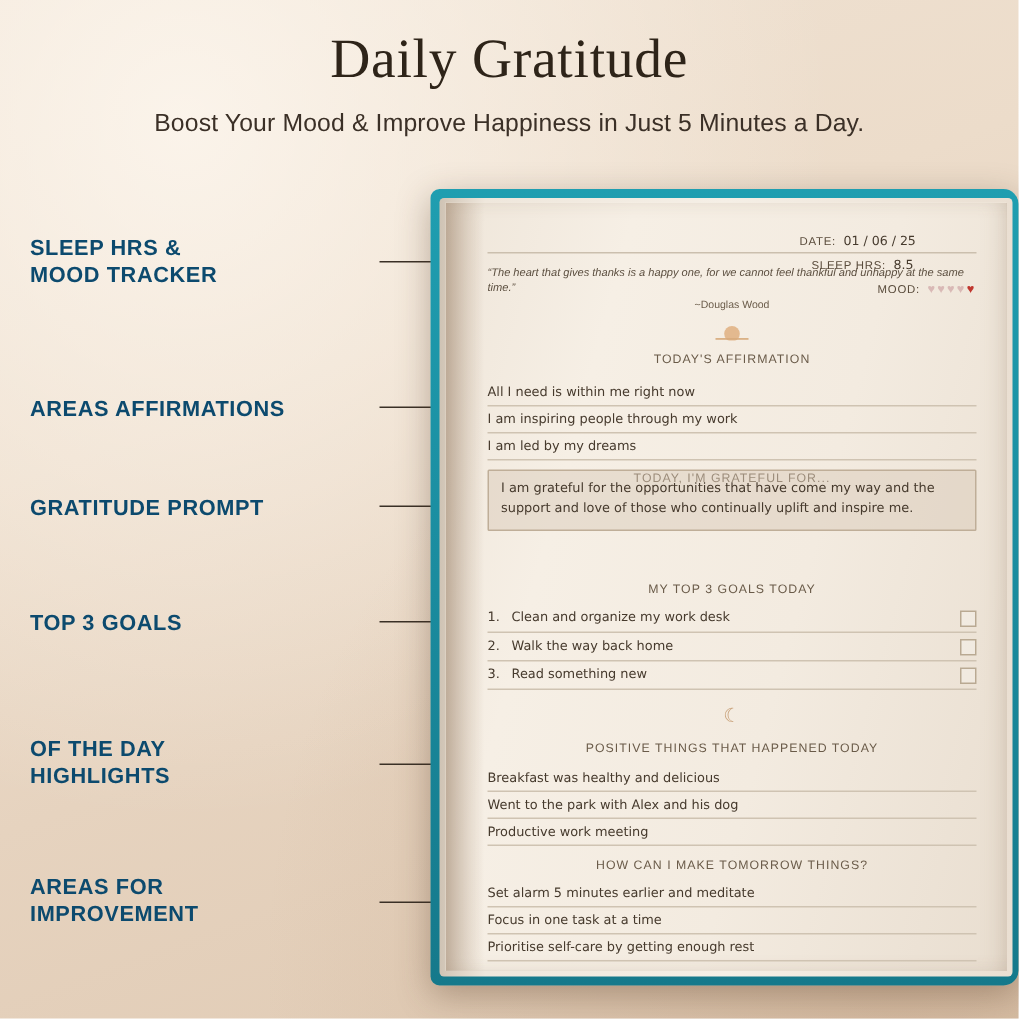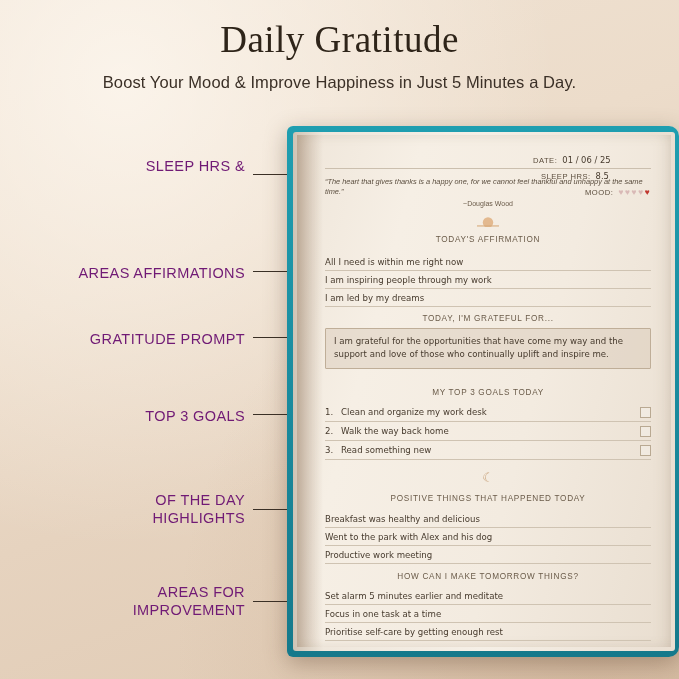--- a/index.html
+++ b/index.html
@@ -18,22 +18,22 @@
     font-family:"Liberation Serif", serif;
     font-size:37px;color:#2e2419;letter-spacing:.5px;
   }
   .subtitle{
     position:absolute;top:73px;left:0;width:679px;text-align:center;
     font-size:16.5px;color:#3b3027;letter-spacing:.1px;
   }
 
   
   .label{
-    position:absolute;text-align:right;font-size:14.5px;font-weight:normal;
-    color:#701a75;letter-spacing:.4px;line-height:1.25;
+    position:absolute;text-align:left;font-size:14.5px;font-weight:bold;
+    color:#0c4a6e;letter-spacing:.4px;line-height:1.25;
   }
   .leader{position:absolute;height:1px;background:#3a3026;}
   .leader:after{
     content:"";position:absolute;right:-1px;top:-2.5px;
     width:6px;height:6px;border-radius:50%;background:#3a3026;
   }
 
   
   .book{
     position:absolute;left:287px;top:126px;width:392px;height:531px;
@@ -100,20 +100,21 @@
 <body>
 
 <div class="wash"></div>
 <div class="wash2"></div>
 
 <div class="title">Daily Gratitude</div>
 <div class="subtitle">Boost Your Mood &amp; Improve Happiness in Just 5 Minutes a Day.</div>
 
 <div class="label" style="top:157px;left:20px;width:225px;">
   <div>SLEEP HRS &amp;</div>
+  <div>MOOD TRACKER</div>
 </div>
 <div class="leader" style="top:174px;left:253px;width:52px;"></div>
 
 <div class="label" style="top:264px;left:20px;width:225px;">
   <div>AREAS AFFIRMATIONS</div>
 </div>
 <div class="leader" style="top:271px;left:253px;width:52px;"></div>
 
 <div class="label" style="top:330px;left:20px;width:225px;">
   <div>GRATITUDE PROMPT</div>
@@ -178,21 +179,21 @@
       </div>
     <div class="pg line" style="top:136px;">
         <span class="txt">I am inspiring people through my work</span>
       </div>
     <div class="pg line" style="top:154px;">
         <span class="txt">I am led by my dreams</span>
       </div>
 
     <div class="pg sec-head" style="top:179px;">TODAY, I'M GRATEFUL FOR...</div>
 
-    <div class="pg prompt-box" style="top:193px;">
+    <div class="pg prompt-box" style="top:178px;">
       <div class="txt">I am grateful for the opportunities that have come my way and the support and love of those who continually uplift and inspire me.</div>
     </div>
 
     <div class="pg sec-head" style="top:253px;">MY TOP 3 GOALS TODAY</div>
 
     <div class="pg goal" style="top:268px;">
       <span class="num">1.</span>
       <span class="txt">Clean and organize my work desk</span>
       <span class="chk"></span>
     </div>

